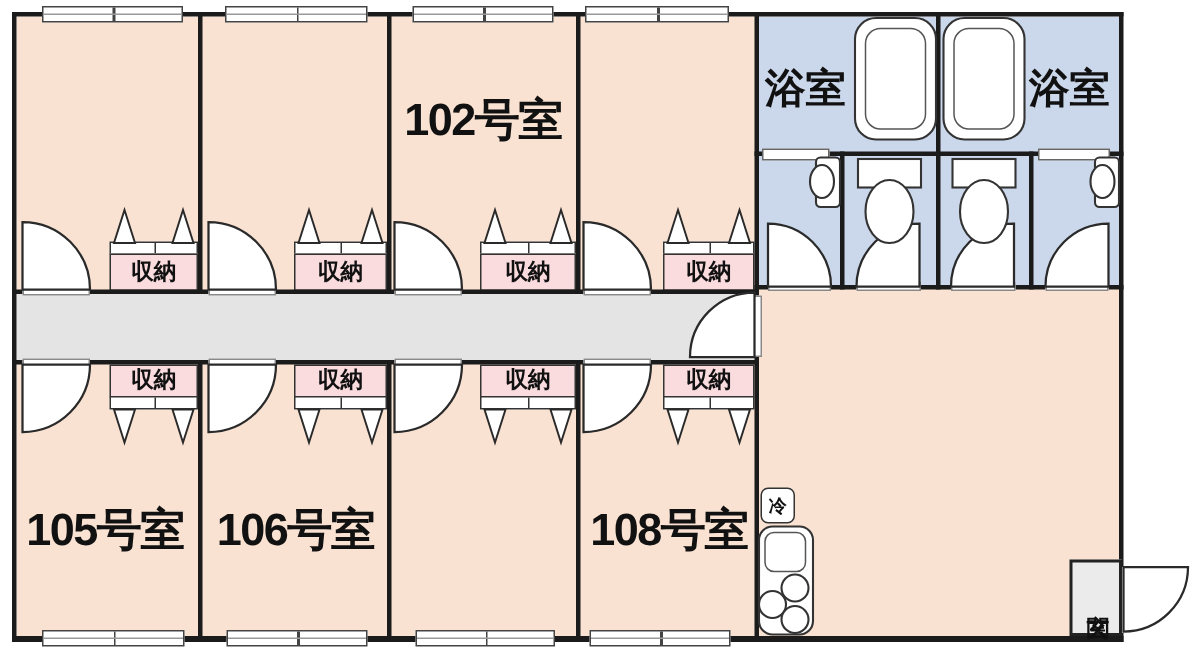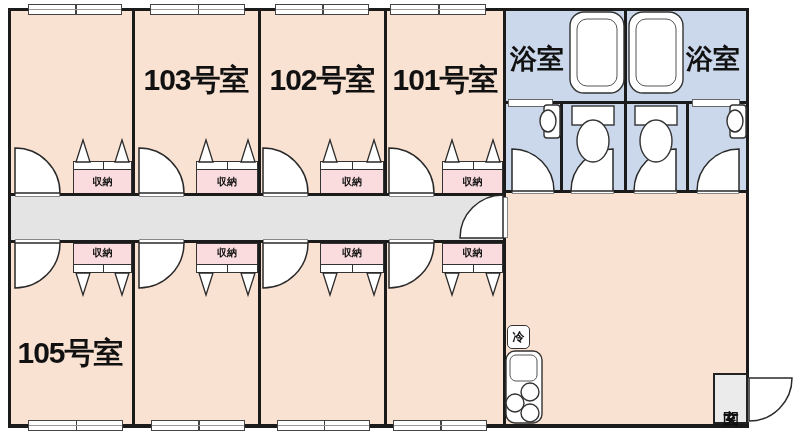--- a/index.html
+++ b/index.html
@@ -17,21 +17,21 @@
   .window::after{content:"";position:absolute;left:0;right:0;top:45%;height:1px;background:#999;}
   .closet-body{position:absolute;background:#FADBDE;border:1.2px solid #333;box-sizing:border-box;}
   .closet-band{position:absolute;background:#fff;border:1.2px solid #333;box-sizing:border-box;}
   .closet-band::before{content:"";position:absolute;left:50%;top:0;bottom:0;width:1.2px;background:#333;}
   .slider{position:absolute;background:#fff;border:1px solid #666;box-sizing:border-box;}
   .lbl{position:absolute;display:flex;align-items:center;justify-content:center;
        font-weight:bold;white-space:nowrap;}
   .room-lbl{font-size:30px;letter-spacing:-1px;}
   .bath-lbl{font-size:27px;}
   .living-lbl{font-size:29px;letter-spacing:2px;}
-  .closet-lbl{font-size:10px;}
+  .closet-lbl{font-size:15px;}
   .fridge{position:absolute;background:#fff;border:1.5px solid #333;border-radius:5px;
           box-sizing:border-box;display:flex;align-items:center;justify-content:center;
           font-size:12px;font-weight:bold;}
   .entrance{position:absolute;background:#EBEBEB;border:2px solid #222;box-sizing:border-box;
             display:flex;align-items:center;justify-content:center;font-size:15px;font-weight:bold;
             writing-mode:vertical-rl;text-orientation:upright;letter-spacing:2px;}
   svg.fx{position:absolute;left:0;top:0;pointer-events:none;}
   svg .door{fill:#fff;stroke:#2a2a2a;stroke-width:1.5;}
   svg .fold{fill:#fff;stroke:#2a2a2a;stroke-width:1.3;}
   svg .fixture{fill:#fff;stroke:#333;stroke-width:1.4;}
@@ -164,24 +164,24 @@
     <rect class="fixture" x="730" y="105" width="16" height="33" rx="3"></rect>
     <ellipse class="fixture" cx="735" cy="121" rx="8" ry="11"></ellipse>
 
     <rect class="fixture" x="506" y="351" width="36" height="72" rx="9"></rect>
     <rect class="inner" x="510" y="355" width="27" height="26" rx="6"></rect>
     <circle class="fixture" cx="530" cy="392" r="9"></circle>
     <circle class="fixture" cx="515" cy="403" r="9"></circle>
     <circle class="fixture" cx="530" cy="413" r="9"></circle>
   </svg>
 
-  <div class="lbl room-lbl" style="left:140px;top:62px;width:112px;height:36px;">103号室</div>
   <div class="lbl room-lbl" style="left:266px;top:62px;width:112px;height:36px;text-align:center;">102号室</div>
-  <div class="lbl room-lbl" style="left:389px;top:62px;width:112px;height:36px;">101号室</div>
   <div class="lbl room-lbl" style="left:14px;top:335px;width:112px;height:36px;text-align:center;">105号室</div>
+  <div class="lbl room-lbl" style="left:141px;top:335px;width:112px;height:36px;">106号室</div>
+  <div class="lbl room-lbl" style="left:390px;top:335px;width:112px;height:36px;">108号室</div>
 
   <div class="lbl bath-lbl" style="left:506px;top:43px;width:62px;height:32px;">浴室</div>
   <div class="lbl bath-lbl" style="left:682px;top:43px;width:62px;height:32px;">浴室</div>
 
 
   <div class="lbl closet-lbl" style="left:73px;top:169px;width:59px;height:25px;">収納</div>
   <div class="lbl closet-lbl" style="left:196px;top:169px;width:62px;height:25px;">収納</div>
   <div class="lbl closet-lbl" style="left:320px;top:169px;width:64px;height:25px;">収納</div>
   <div class="lbl closet-lbl" style="left:442px;top:169px;width:61px;height:25px;">収納</div>
   <div class="lbl closet-lbl" style="left:73px;top:242px;width:59px;height:22px;">収納</div>

